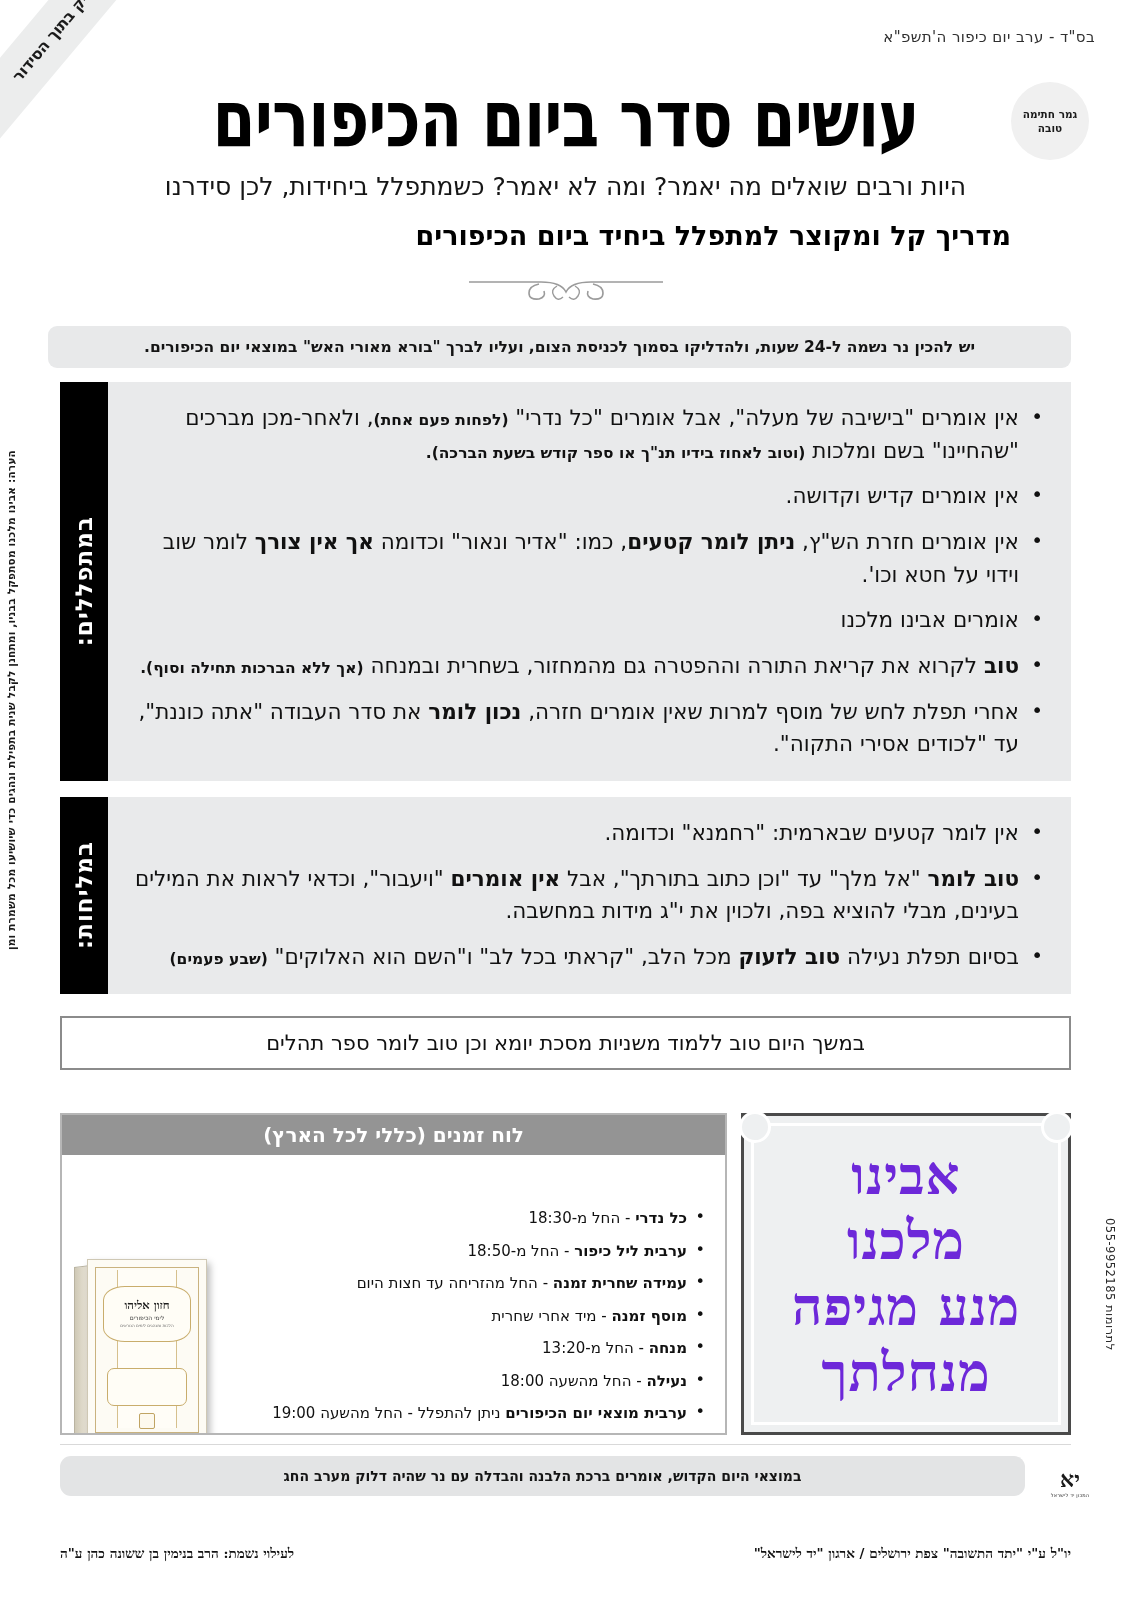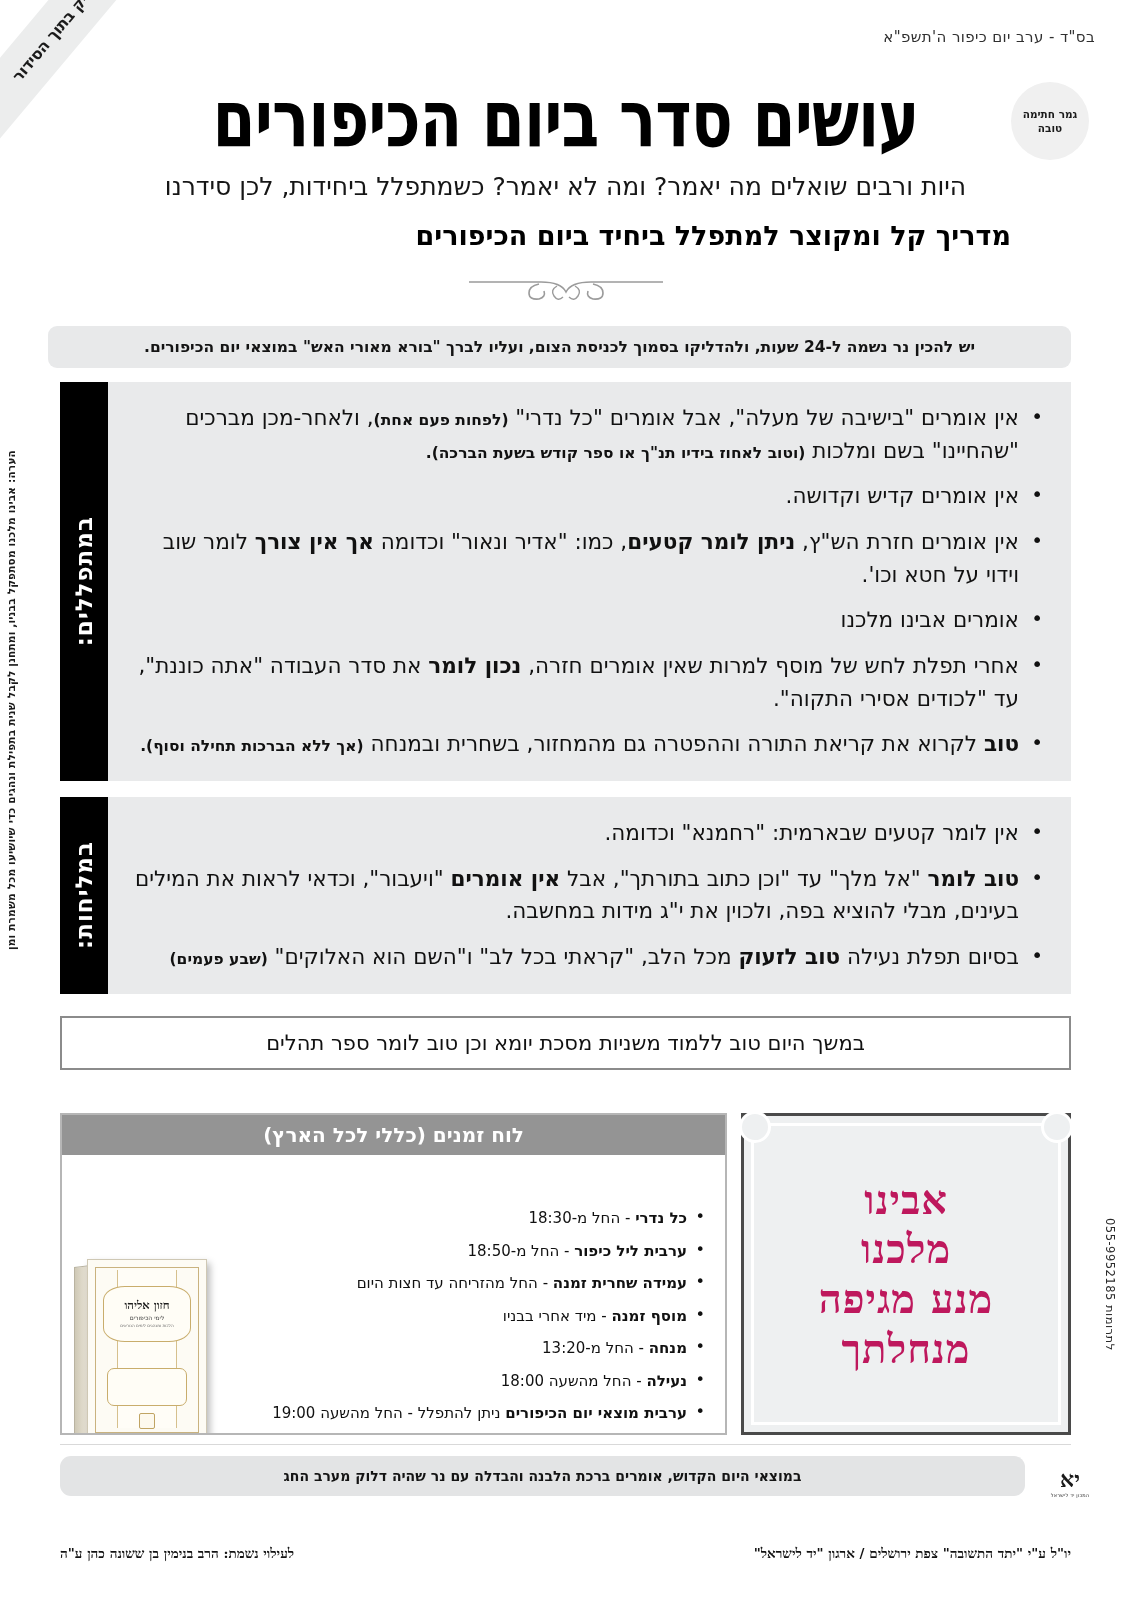--- a/index.html
+++ b/index.html
@@ -248,23 +248,23 @@
     position: absolute;
     width: 26px;
     height: 26px;
     border: 3px solid #ffffff;
     border-radius: 50%;
   }
   .plaque-inner::before { top: -15px; right: -15px; background: #eef0f1; }
   .plaque-inner::after  { top: -15px; left: -15px; background: #eef0f1; }
   .plaque-line {
     font-family: "DejaVu Serif", "Liberation Serif", serif;
-    font-size: 40px;
-    font-weight: bold;
-    color: #be185d;
+    font-size: 53px;
+    font-weight: bold;
+    color: #6d28d9;
     line-height: 1.24;
     text-align: center;
     letter-spacing: 1px;
   }
 
   .schedule {
     flex: 1 1 auto;
     border: 2px solid #b6b6b6;
     background: #ffffff;
     box-sizing: border-box;
@@ -530,22 +530,22 @@
 
   <div class="notice-bar" id="notice-top">יש להכין נר נשמה ל-24 שעות, ולהדליקו בסמוך לכניסת הצום, ועליו לברך "בורא מאורי האש" במוצאי יום הכיפורים.</div>
 
   <div class="section" id="section-0" style="top: 382px;">
     <div class="section-body">
       <ul class="bullets" id="bullets-0">
           <li><span>אין אומרים "בישיבה של מעלה", אבל אומרים "כל נדרי" </span><span class="small-b">(לפחות פעם אחת)</span><span>, ולאחר-מכן מברכים "שהחיינו" בשם ומלכות </span><span class="small-b">(וטוב לאחוז בידיו תנ"ך או ספר קודש בשעת הברכה).</span></li>
           <li><span>אין אומרים קדיש וקדושה.</span></li>
           <li><span>אין אומרים חזרת הש"ץ, </span><span class="b">ניתן לומר קטעים</span><span>, כמו: "אדיר ונאור" וכדומה </span><span class="b">אך אין צורך</span><span> לומר שוב וידוי על חטא וכו'.</span></li>
           <li><span>אומרים אבינו מלכנו</span></li>
+          <li><span class="b">טוב</span><span> לקרוא את קריאת התורה וההפטרה גם מהמחזור, בשחרית ובמנחה </span><span class="small-b">(אך ללא הברכות תחילה וסוף).</span></li>
           <li><span>אחרי תפלת לחש של מוסף למרות שאין אומרים חזרה, </span><span class="b">נכון לומר</span><span> את סדר העבודה "אתה כוננת", עד "לכודים אסירי התקוה".</span></li>
-          <li><span class="b">טוב</span><span> לקרוא את קריאת התורה וההפטרה גם מהמחזור, בשחרית ובמנחה </span><span class="small-b">(אך ללא הברכות תחילה וסוף).</span></li>
         </ul>
     </div>
     <div class="section-tab">
       <span>במתפללים:</span>
     </div>
   </div>
 
   <div class="section" id="section-1" style="top: 797px;">
     <div class="section-body">
       <ul class="bullets" id="bullets-1">
@@ -572,21 +572,21 @@
       </div>
     </div>
 
     <div class="schedule">
       <div class="schedule-head">לוח זמנים (כללי לכל הארץ)</div>
       <div class="schedule-body">
         <ul class="sched-list" id="sched-list">
             <li><span class="b">כל נדרי</span><span> - החל מ-18:30</span></li>
             <li><span class="b">ערבית ליל כיפור</span><span> - החל מ-18:50</span></li>
             <li><span class="b">עמידה שחרית זמנה</span><span> - החל מהזריחה עד חצות היום</span></li>
-            <li><span class="b">מוסף זמנה</span><span> - מיד אחרי בבניו</span></li>
+            <li><span class="b">מוסף זמנה</span><span> - מיד אחרי שחרית</span></li>
             <li><span class="b">מנחה</span><span> - החל מ-13:20</span></li>
             <li><span class="b">נעילה</span><span> - החל מהשעה 18:00</span></li>
             <li><span class="b">ערבית מוצאי יום הכיפורים</span><span> ניתן להתפלל - החל מהשעה 19:00</span></li>
           </ul>
 
         <div class="book">
           <div class="book-spine"></div>
           <div class="book-cover">
             <div class="book-frame"></div>
             <div class="book-band"></div>

